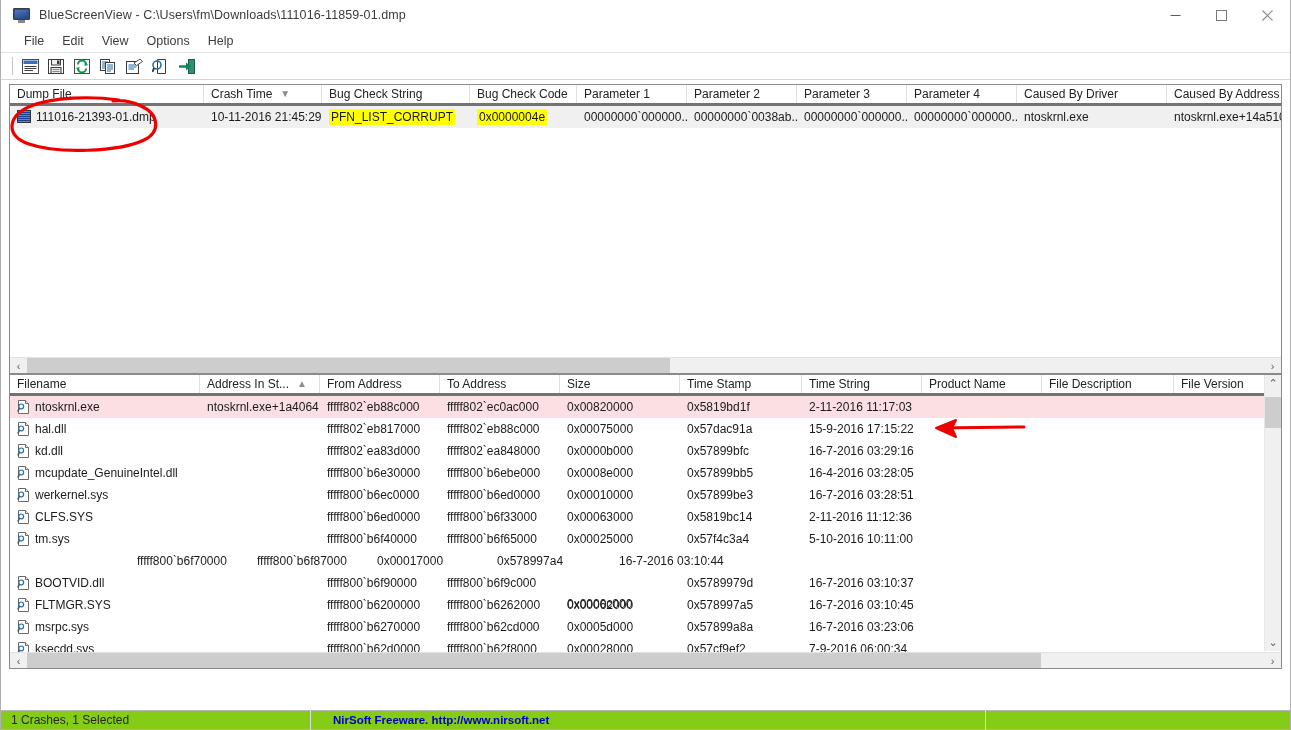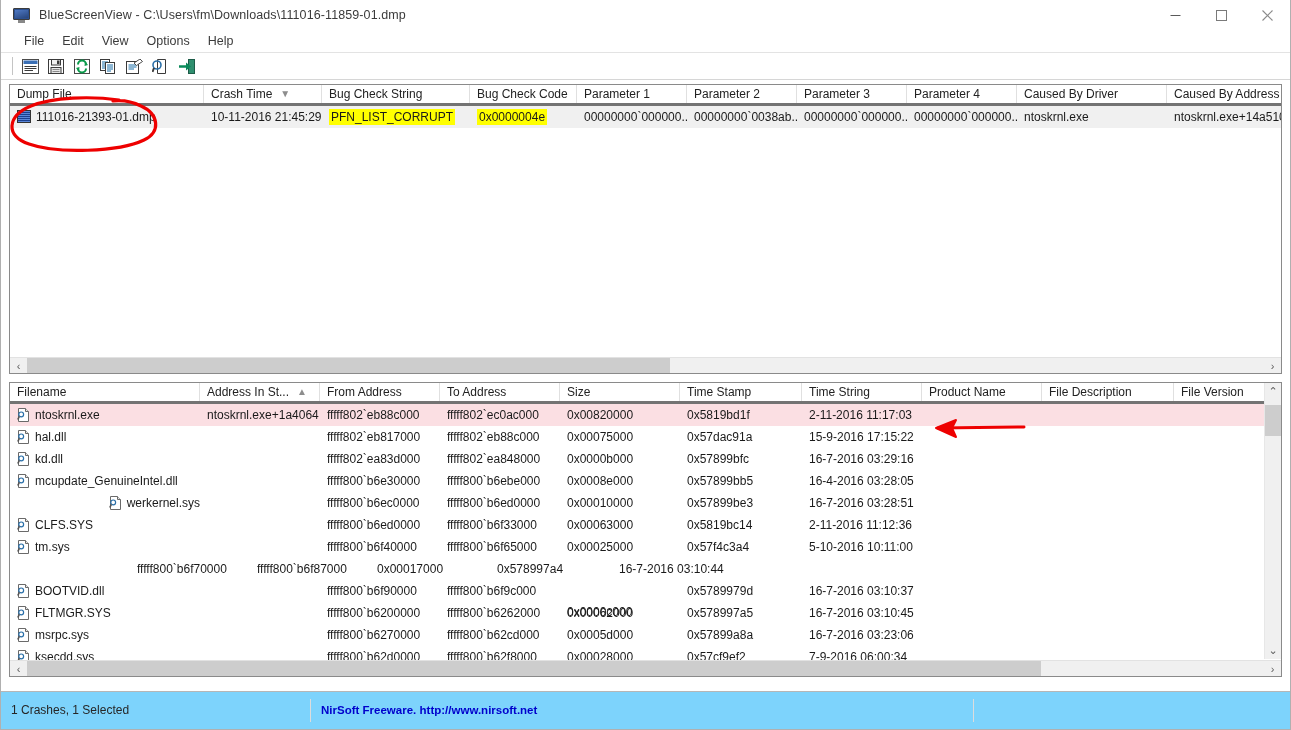--- a/index.html
+++ b/index.html
@@ -217,27 +217,28 @@
     flex: 0 0 auto;
   }
   .vs-track { flex: 1 1 auto; width: 17px; position: relative; }
   .vs-thumb {
     position: absolute; left: 0; width: 17px;
     background: #cdcdcd;
   }
 
   
   .statusbar {
-    height: 38px;
+    height: 19px;
     border-top: 1px solid #b6b6b6;
-    background: #7dd3fc;
+    background: #84cc16;
     display: flex;
     align-items: center;
     flex: 0 0 auto;
     margin-top: auto;
+    gap: 12px;
   }
   .sb-pane {
     height: 23px;
     line-height: 23px;
     font-size: 12px;
     color: #262626;
     padding-left: 10px;
     border-right: 1px solid #dcdcdc;
     white-space: nowrap;
     overflow: hidden;
@@ -440,21 +441,21 @@
       <div class="hscroll">
         <div class="hs-arrow">‹</div>
         <div class="hs-track">
           <div class="hs-thumb" id="crash-hthumb" style="width: 52%;"></div>
         </div>
         <div class="hs-arrow">›</div>
       </div>
     </div>
   </div>
 
-  <div class="panel-wrap" style="padding-top:8px">
+  <div class="panel-wrap" style="padding-top:0">
     <div class="listview" style="height:295px;display:flex;flex-direction:column;">
 
       <div class="lv-header" style="padding-right:17px">
         <div class="lv-col" style="width:190px">
           <span>Filename</span>
         </div>
         <div class="lv-col" style="width:120px">
           <span>Address In St...</span>
           <span class="sort-ind">▲</span>
         </div>
@@ -547,21 +548,21 @@
             <div class="lv-cell" style="width: 120px;"><span>fffff800`b6e30000</span></div>
             <div class="lv-cell" style="width: 120px;"><span>fffff800`b6ebe000</span></div>
             <div class="lv-cell" style="width: 120px;"><span>0x0008e000</span></div>
             <div class="lv-cell" style="width: 122px;"><span>0x57899bb5</span></div>
             <div class="lv-cell" style="width: 120px;"><span>16-4-2016 03:28:05</span></div>
             <div class="lv-cell" style="width: 120px;"><span></span></div>
             <div class="lv-cell" style="width: 132px;"><span></span></div>
             <div class="lv-cell" style="width: 120px;"><span></span></div>
           </div>
           <div class="lv-row">
-            <div class="lv-cell" style="width: 190px; text-align: right;"><svg width="13" height="14" viewBox="0 0 13 14" style="vertical-align: -3px; margin-right: 5px;">
+            <div class="lv-cell" style="width: 190px;"><svg width="13" height="14" viewBox="0 0 13 14" style="vertical-align: -3px; margin-right: 5px;">
                 <path d="M1.5 0.5 H8.5 L11.5 3.5 V13.5 H1.5 Z" fill="#ffffff" stroke="#6a6a6a"></path>
                 <path d="M8.5 0.5 V3.5 H11.5" fill="#e8e8e8" stroke="#6a6a6a"></path>
                 <circle cx="4.2" cy="6.4" r="2.4" fill="none" stroke="#2a6fa8" stroke-width="1.2"></circle>
                 <line x1="2.4" y1="8.3" x2="0.8" y2="11.5" stroke="#555" stroke-width="1.6"></line>
               </svg><span>werkernel.sys</span></div>
             <div class="lv-cell" style="width: 120px;"><span></span></div>
             <div class="lv-cell" style="width: 120px;"><span>fffff800`b6ec0000</span></div>
             <div class="lv-cell" style="width: 120px;"><span>fffff800`b6ed0000</span></div>
             <div class="lv-cell" style="width: 120px;"><span>0x00010000</span></div>
             <div class="lv-cell" style="width: 122px;"><span>0x57899be3</span></div>

